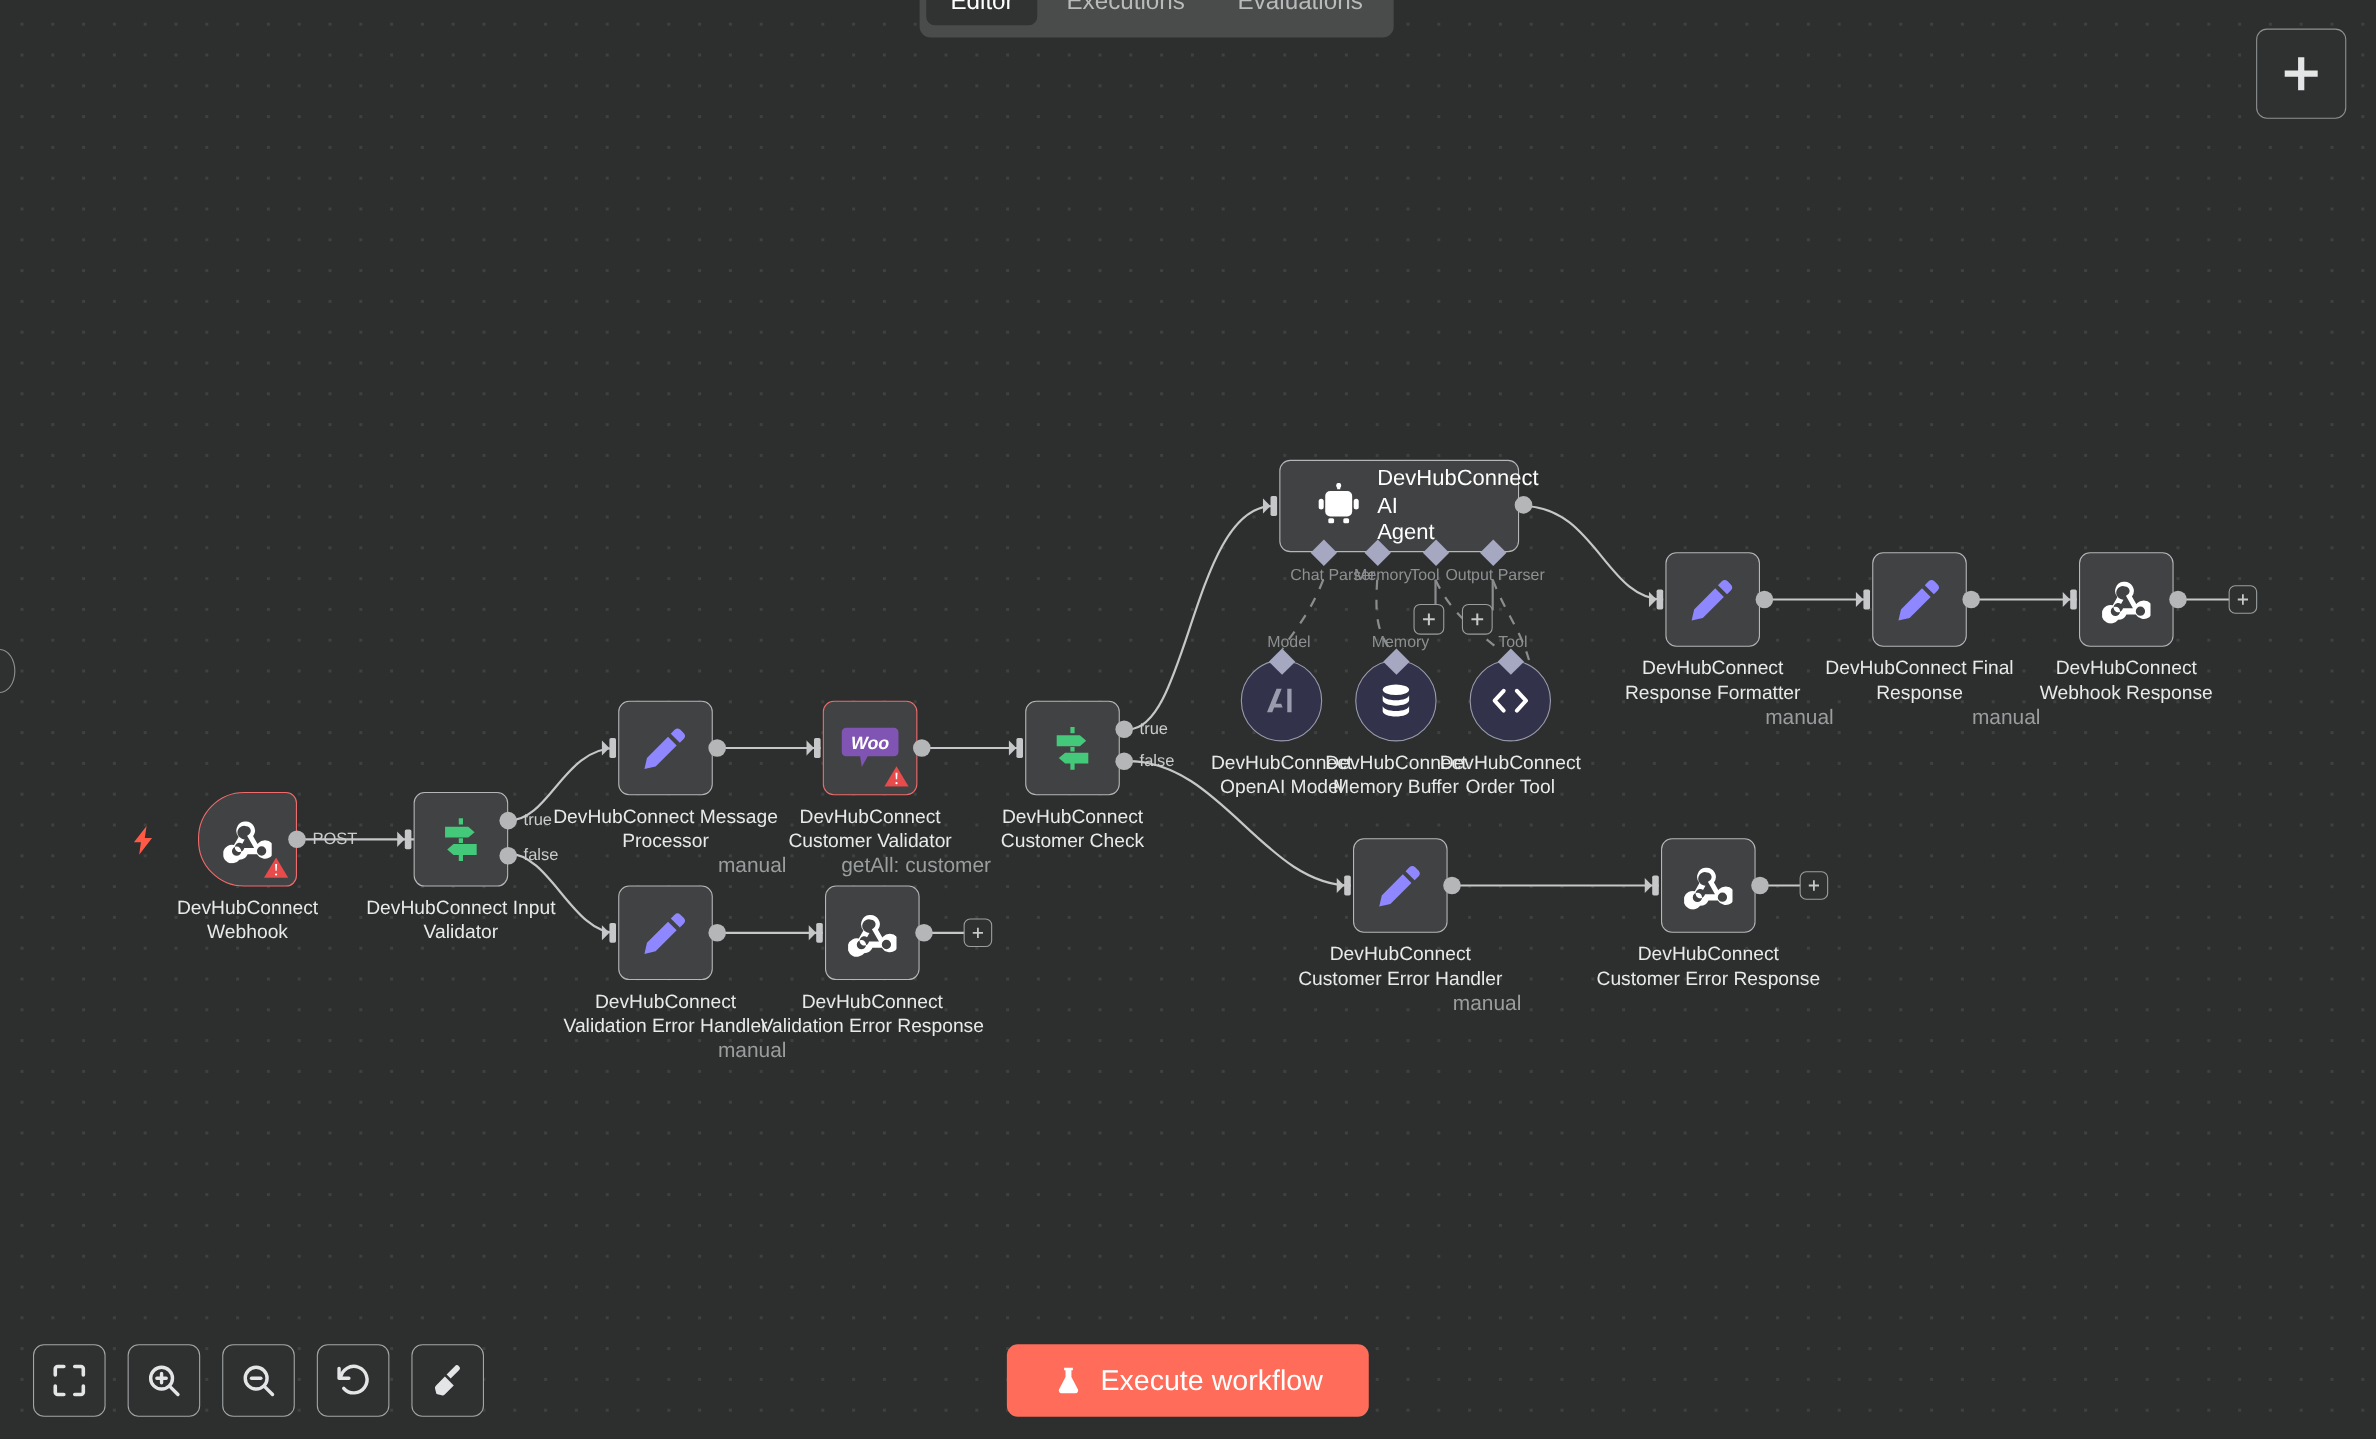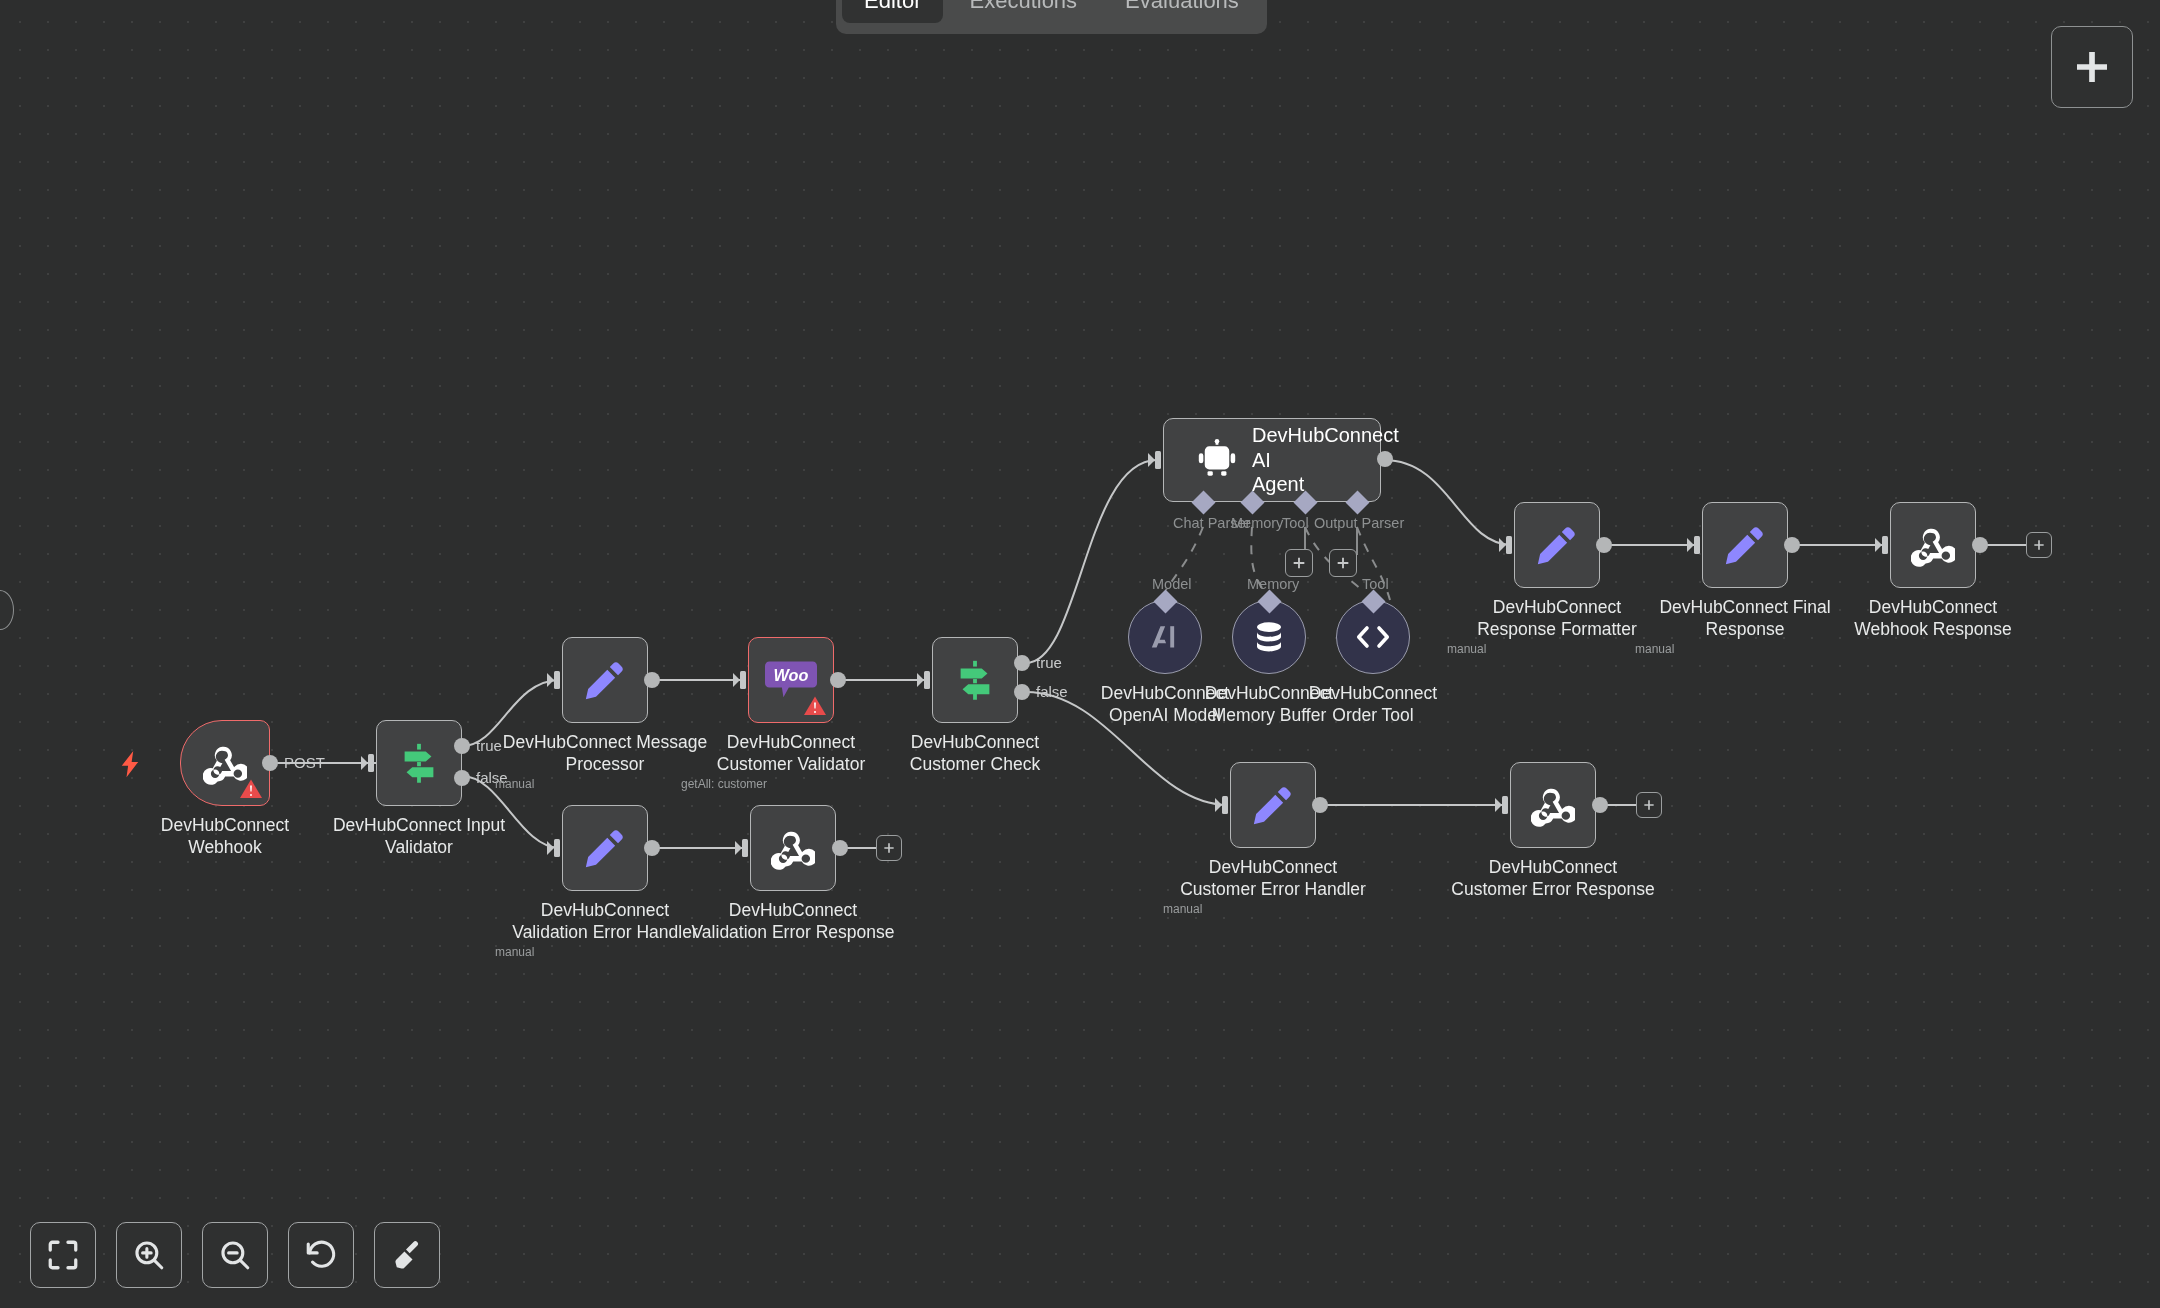--- a/index.html
+++ b/index.html
@@ -83,22 +83,22 @@
   }
   .nlabel {
     position: absolute; left: 50%; transform: translateX(-50%);
     top: 94px; width: 210px; text-align: center;
     color: #e8eaea; font-size: 17.5px; line-height: 1.26;
     white-space: pre-line; pointer-events: none;
   }
   .nlabel.circ { top: 82px; width: 170px; }
   .nsub {
     position: absolute; left: 50%; transform: translateX(-50%);
-    width: 220px; text-align: left;
-    color: #9a9d9e; font-size: 12px; pointer-events: none;
+    width: 220px; text-align: right;
+    color: #9a9d9e; font-size: 19px; pointer-events: none;
   }
   .inline-title {
     color: #fff; font-size: 20px; line-height: 1.22;
     width: 128px; white-space: pre-line;
   }
 
   
   .warn {
     position: absolute; right: 6px; bottom: 4px;
     width: 24px; height: 24px;
@@ -558,14 +558,20 @@
       </svg>
     </div>
     <div class="tbtn">
       <svg viewBox="0 0 24 24" fill="#e3e5e6">
         <path d="M19.2 2.8a1.8 1.8 0 0 0-2.6 0l-5.3 5.3 2.6 2.6 5.3-5.3a1.8 1.8 0 0 0 0-2.6z"></path>
         <path d="M10.2 9.5 4.4 15.3a2 2 0 0 0-.5 2l.9 3.3 3.3.9a2 2 0 0 0 2-.5l5.8-5.8z"></path>
       </svg>
     </div>
   </div>
 
+  <button id="execute">
+    <svg viewBox="0 0 24 24" fill="#fff">
+      <path d="M8.6 2h6.8v2.1h-1.1v5.2l5 9.5A2.2 2.2 0 0 1 17.4 22H6.6a2.2 2.2 0 0 1-1.9-3.2l5-9.5V4.1H8.6z"></path>
+    </svg>
+    <span>Execute workflow</span>
+  </button>
 
 </div>
 
 </body></html>

